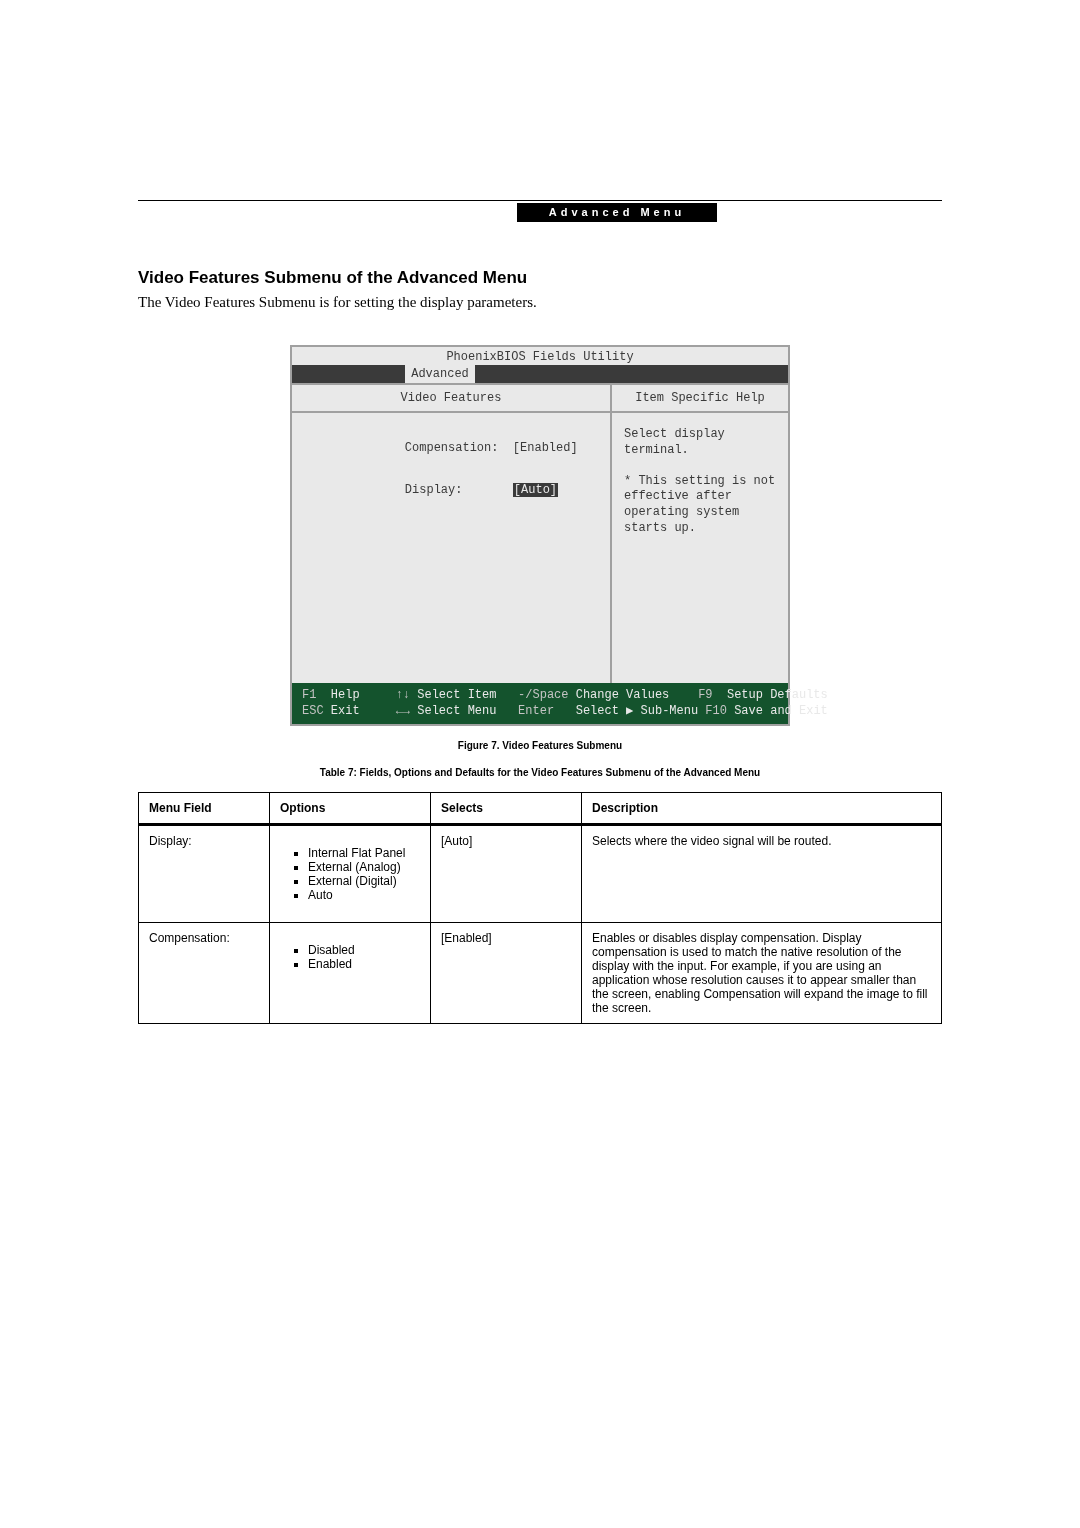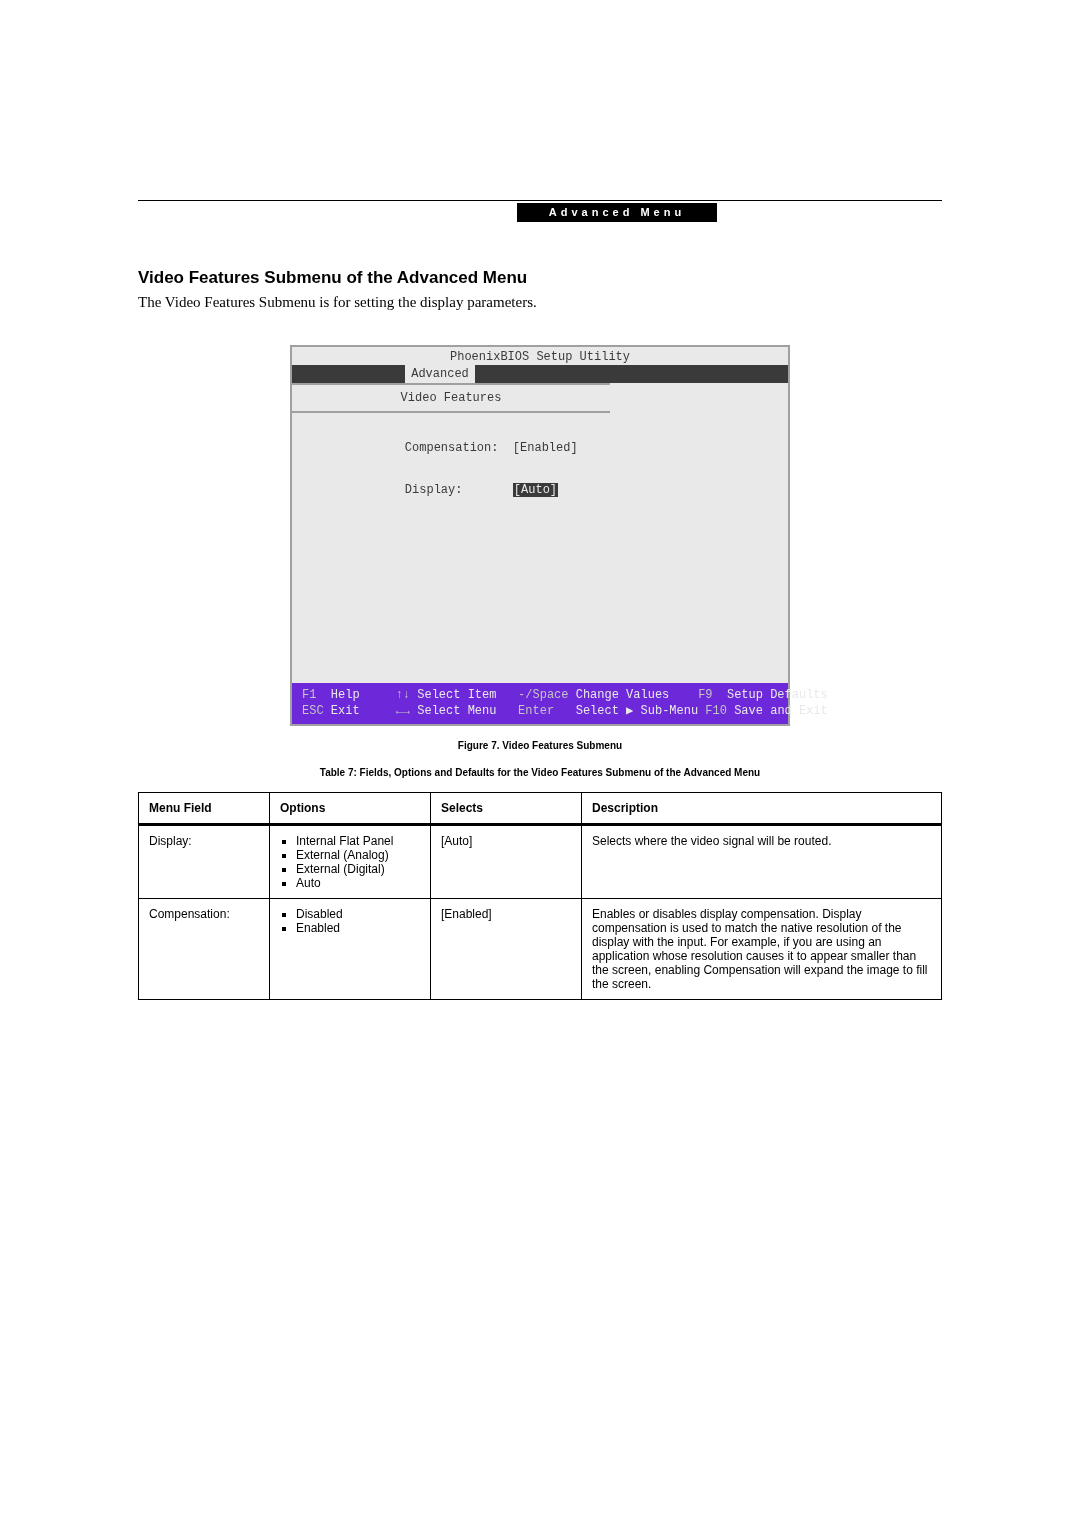--- a/index.html
+++ b/index.html
@@ -117,21 +117,21 @@
   }
   .bios-row {
     white-space: pre;
   }
   .bios-selected {
     background: #3a3a3a;
     color: #e9e9e9;
     padding: 0 1px;
   }
   .bios-footer {
-    background: #6d28d9;
+    background: #14532d;
     color: #e9e9e9;
     padding: 4px 10px 5px 10px;
     white-space: pre;
     line-height: 1.35;
   }
   .bios-key { color: #c4c4c4; }
   .figure-caption {
     text-align: center;
     font-family: Arial, Helvetica, sans-serif;
     font-weight: bold;
@@ -157,21 +157,21 @@
     padding: 8px 10px;
     vertical-align: top;
     text-align: left;
   }
   table.fields th {
     font-weight: bold;
     border-bottom-width: 3px;
   }
   table.fields td.opts ul {
     list-style: square;
-    margin: 0;
+    margin: 12px;
     padding-left: 16px;
   }
   table.fields td.opts li {
     margin: 0;
     padding: 0;
   }
   .col-field { width: 110px; }
   .col-opts { width: 140px; }
   .col-def { width: 130px; }
   .page-num {
@@ -192,35 +192,46 @@
 
   <div class="header-rule"></div>
   <div class="header-badge">Advanced Menu</div>
 
   <div class="content">
 
     <h2 class="section-title">Video Features Submenu of the Advanced Menu</h2>
     <p class="intro">The Video Features Submenu is for setting the display parameters.</p>
 
     <div class="bios">
-      <div class="bios-title">PhoenixBIOS Setup Utility</div>
+      <div class="bios-title">PhoenixBIOS Fields Utility</div>
       <div class="bios-tabbar">
         <div class="bios-tab-spacer"></div>
         <div class="bios-tab-active">Advanced</div>
       </div>
       <div class="bios-mid">
         <div class="bios-left">
           <div class="bios-subhead">Video Features</div>
           <div class="bios-body-left">
             <div class="bios-row">
               <span>Compensation:</span><span>  </span><span>[Enabled]</span>
             </div>
             <div class="bios-row">
               <span>Display:</span><span>       </span><span class="bios-selected">[Auto]</span>
             </div>
+          </div>
+        </div>
+        <div class="bios-right">
+          <div class="bios-subhead">Item Specific Help</div>
+          <div class="bios-body-right">
+            <div>Select display terminal.</div>
+            <div>&nbsp;</div>
+            <div>* This setting is not</div>
+            <div>effective after</div>
+            <div>operating system</div>
+            <div>starts up.</div>
           </div>
         </div>
       </div>
       <div class="bios-footer"><span class="bios-key">F1</span>  <span>Help</span>     <span class="bios-key">↑↓</span> <span>Select Item</span>   <span class="bios-key">-/Space</span> <span>Change Values</span>    <span class="bios-key">F9</span>  <span>Setup Defaults</span>
 <span class="bios-key">ESC</span> <span>Exit</span>     <span class="bios-key">←→</span> <span>Select Menu</span>   <span class="bios-key">Enter</span>   <span>Select ▶ Sub-Menu</span> <span class="bios-key">F10</span> <span>Save and Exit</span></div>
     </div>
 
     <div class="figure-caption">Figure 7.   Video Features Submenu</div>
 
     <div class="table-title">Table 7: Fields, Options and Defaults for the Video Features Submenu of the Advanced Menu</div>

